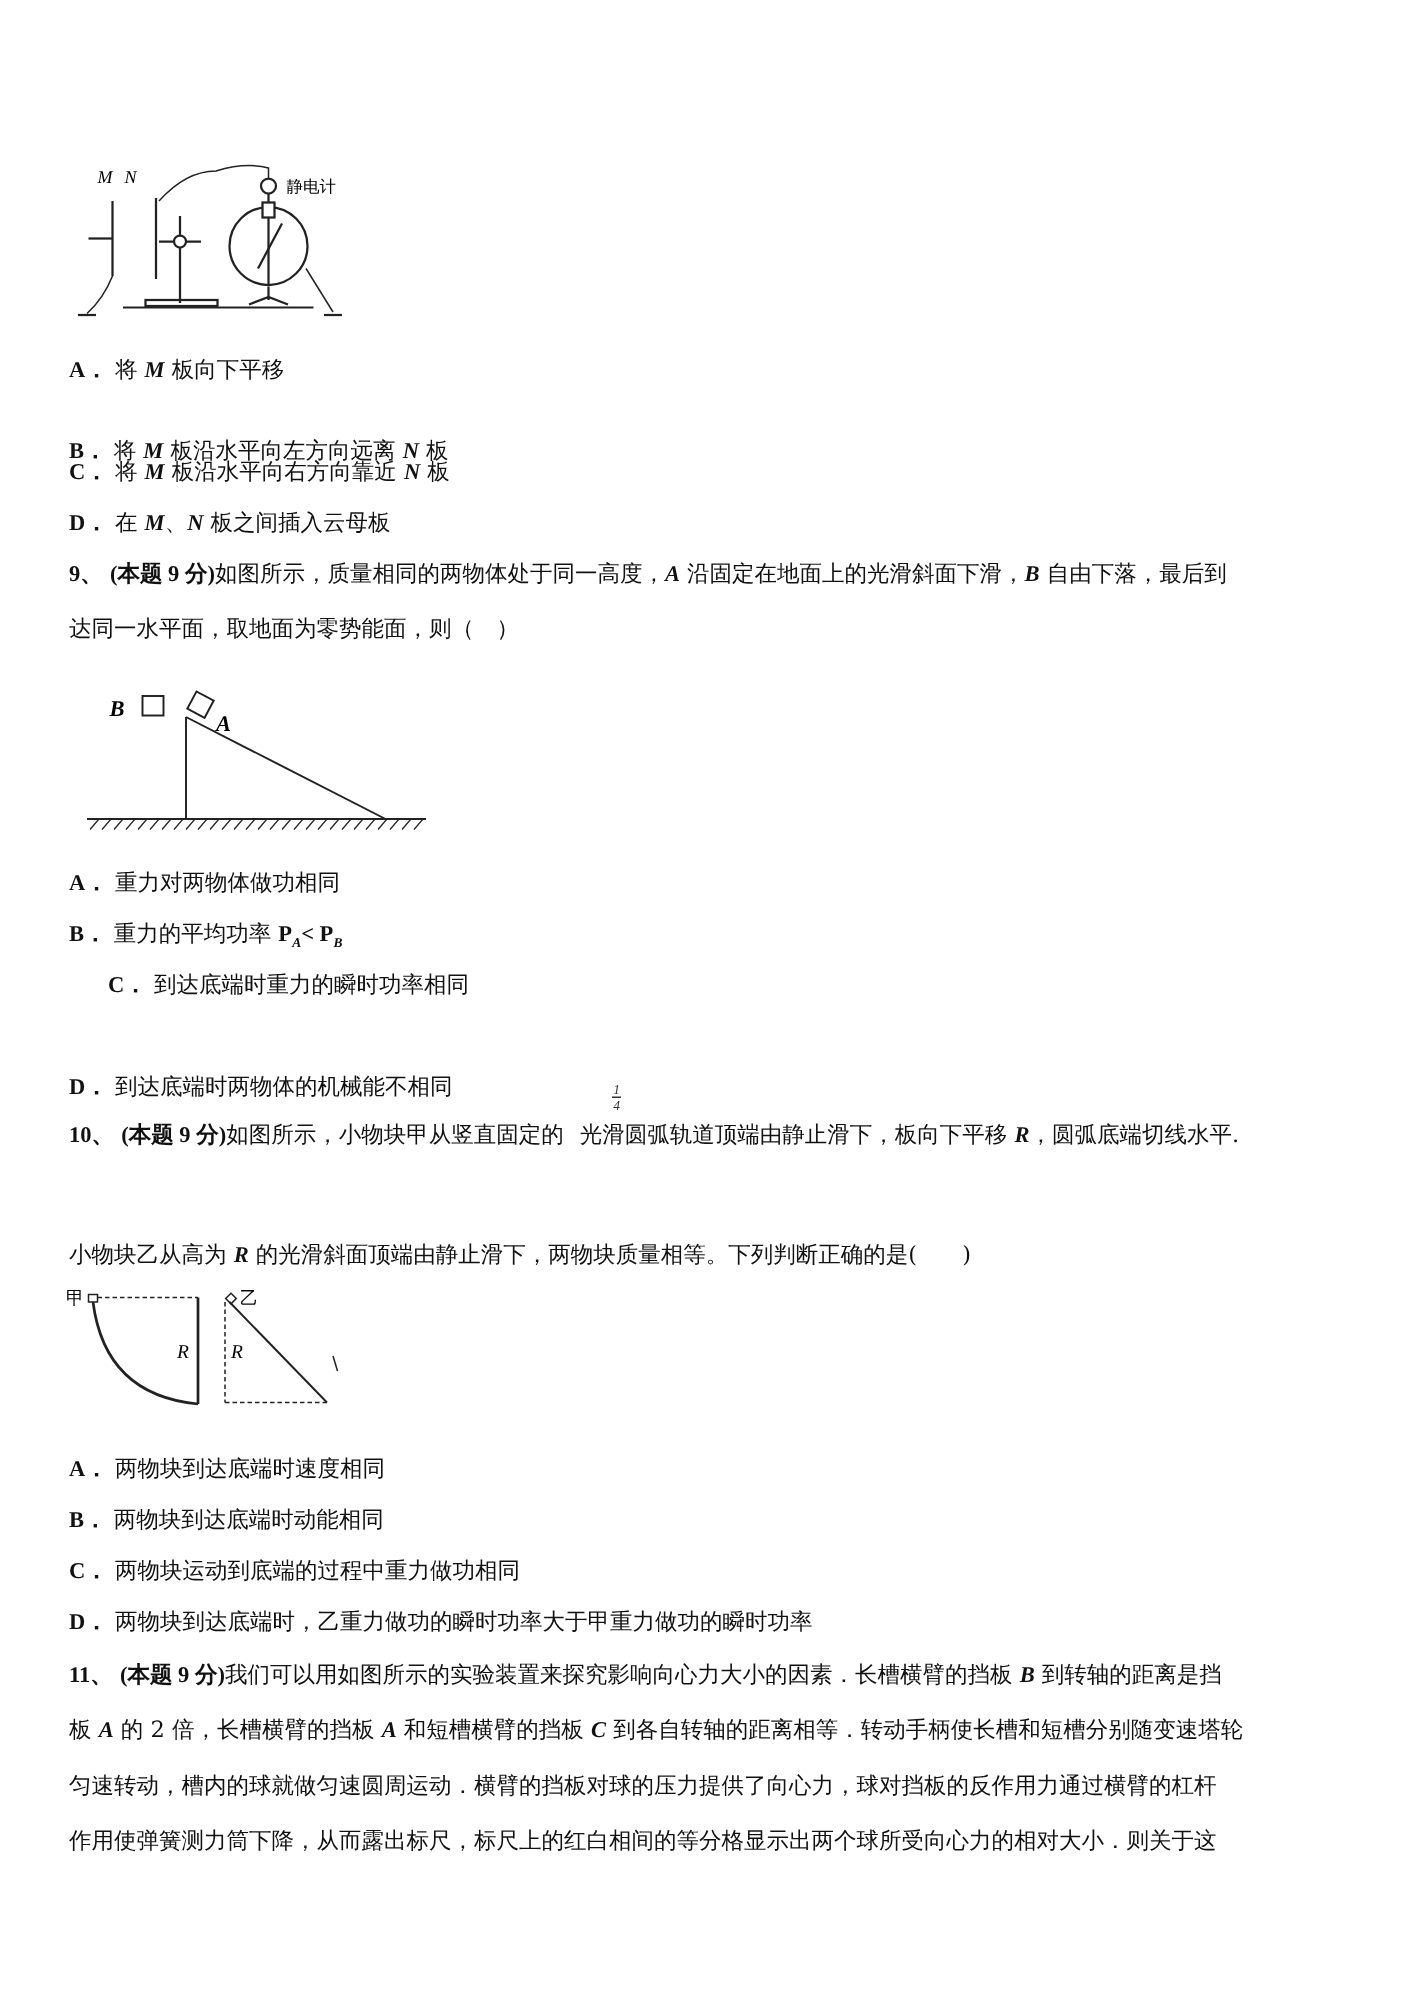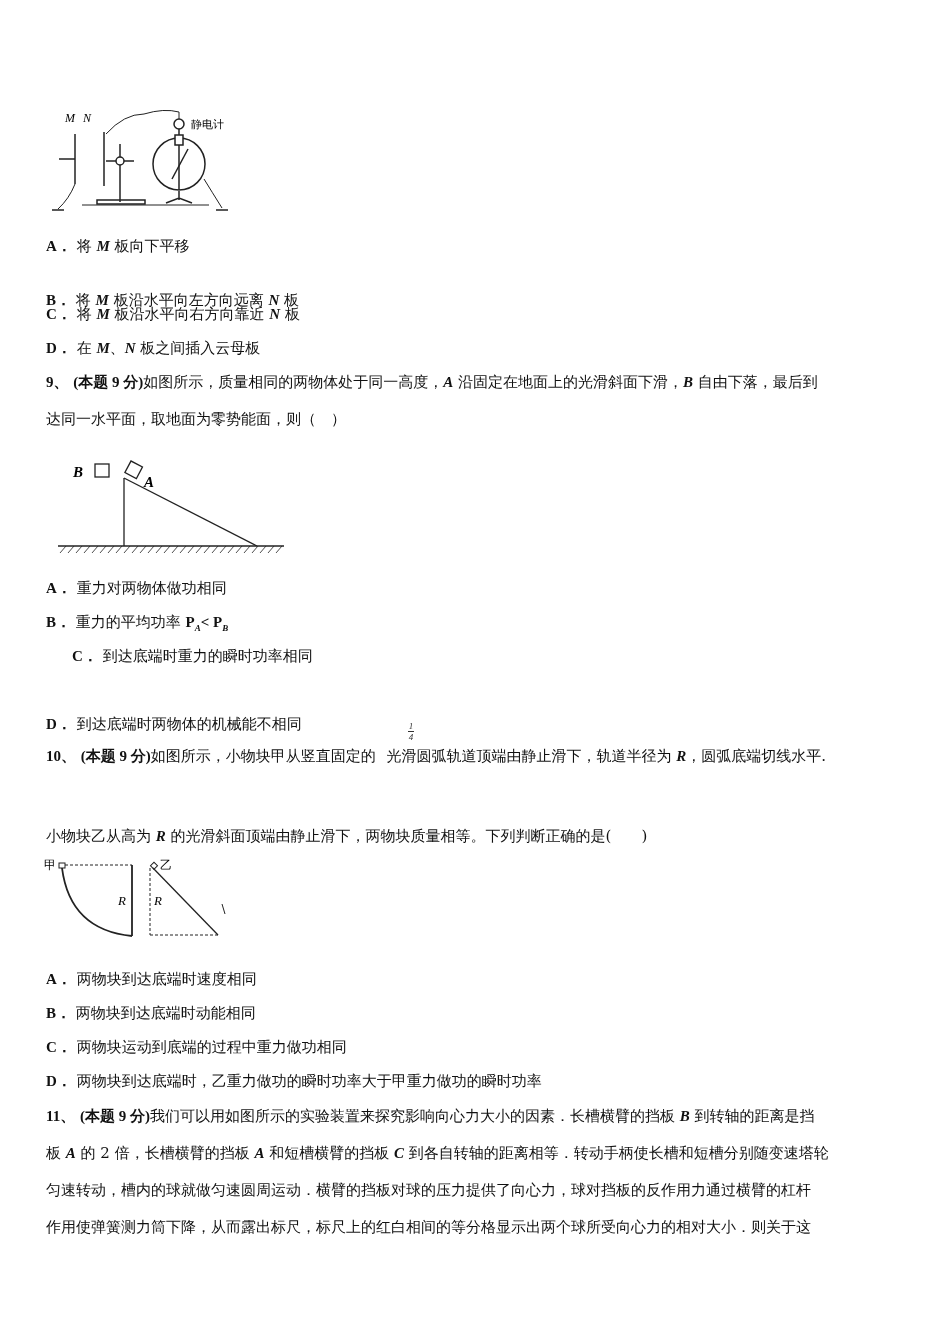--- a/index.html
+++ b/index.html
@@ -102,21 +102,21 @@
   <span>到达底端时两物体的机械能不相同</span>
 </div>
 
 <div class="frac" style="left:408px;top:721px;">
   <div>1</div>
   <div style="border-top:1px solid #333;width:6px;margin:0 auto;"></div>
   <div>4</div>
 </div>
 <div class="line" style="top:746px;">
   <span class="bn">10、</span>
-  <span class="bn">(本题 9 分)</span><span>如图所示，小物块甲从竖直固定的</span><span style="display:inline-block;width:6px;"></span><span> 光滑圆弧轨道顶端由静止滑下，轨道半径为 </span><span class="b">R</span><span>，圆弧底端切线水平.</span>
+  <span class="bn">(本题 9 分)</span><span>如图所示，小物块甲从竖直固定的</span><span style="display:inline-block;width:6px;"></span><span> 光滑圆弧轨道顶端由静止滑下，板向下平移 </span><span class="b">R</span><span>，圆弧底端切线水平.</span>
 </div>
 <div class="line" style="top:826px;text-align:center;">
   <span>小物块乙从高为 </span><span class="b">R</span><span> 的光滑斜面顶端由静止滑下，两物块质量相等。下列判断正确的是(　　)</span>
 </div>
 
 <svg class="fig" style="left:40px;top:852px;" width="200" height="92" viewBox="0 0 200 92">
   <g stroke="#222" fill="none">
     <rect x="19" y="11" width="6" height="5" stroke-width="1"></rect>
     <line x1="25" y1="13" x2="92" y2="13" stroke-dasharray="3,2" stroke-width="1"></line>
     <line x1="92" y1="13" x2="92" y2="84" stroke-width="1.8"></line>

